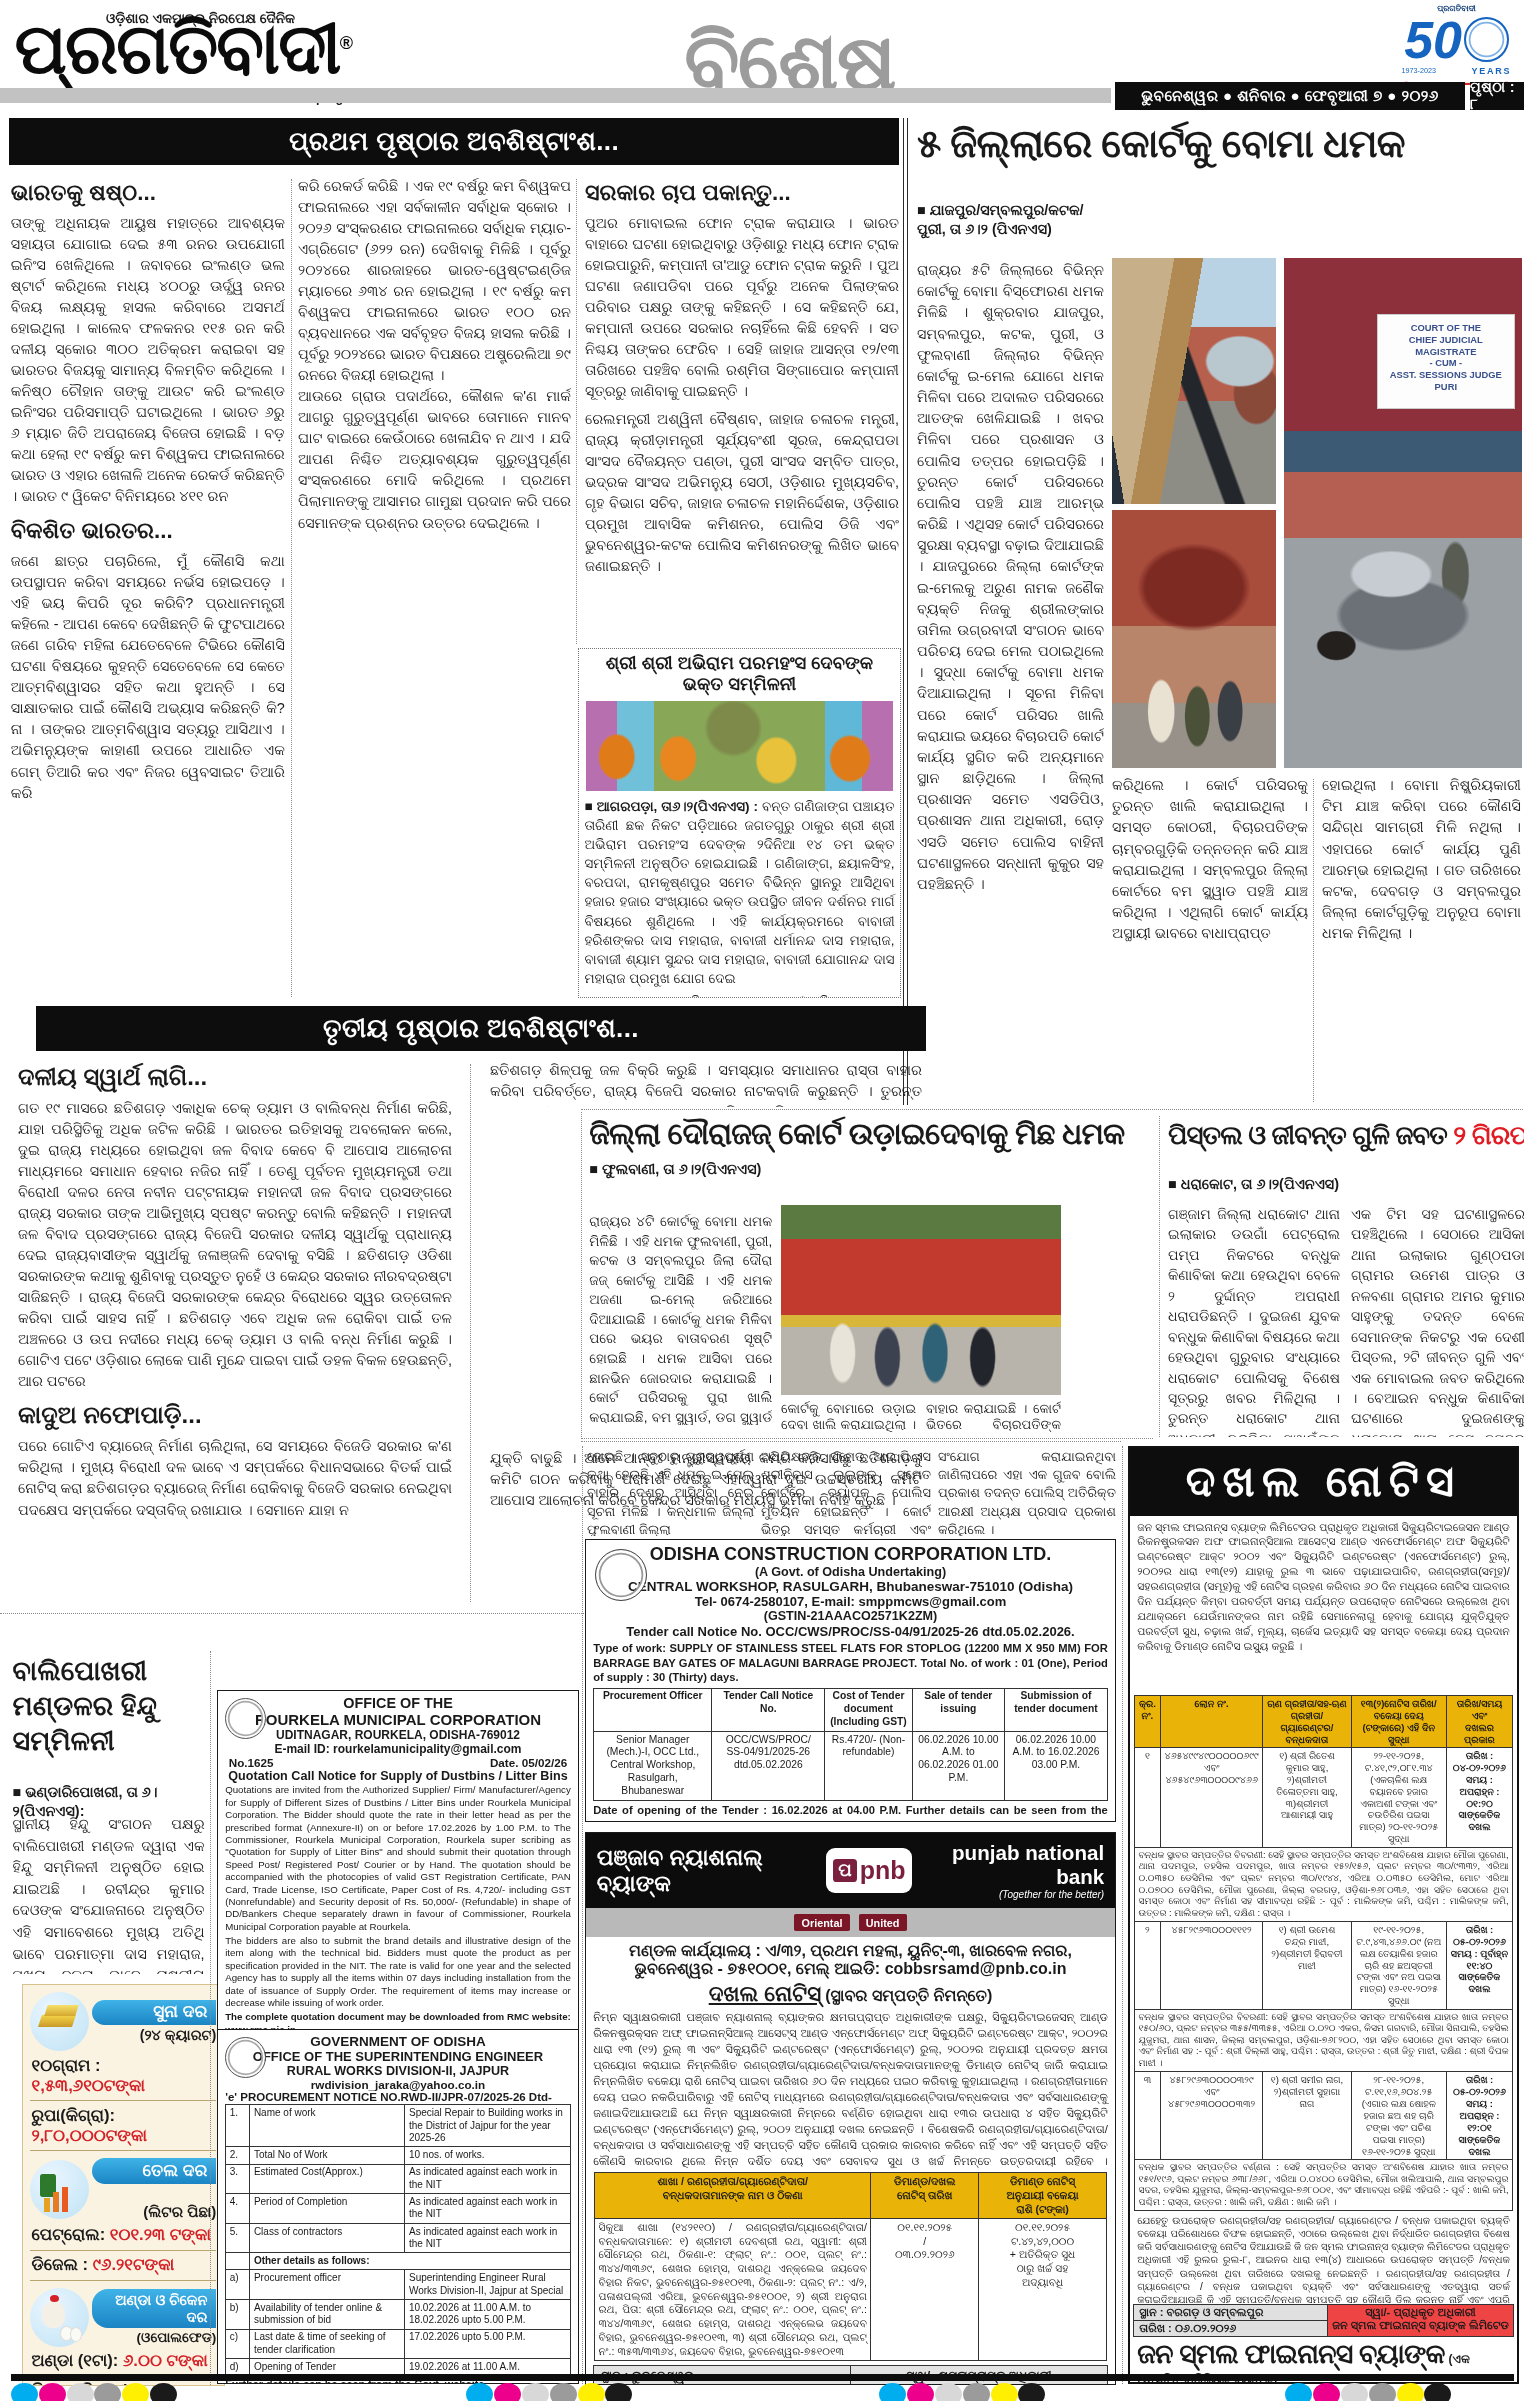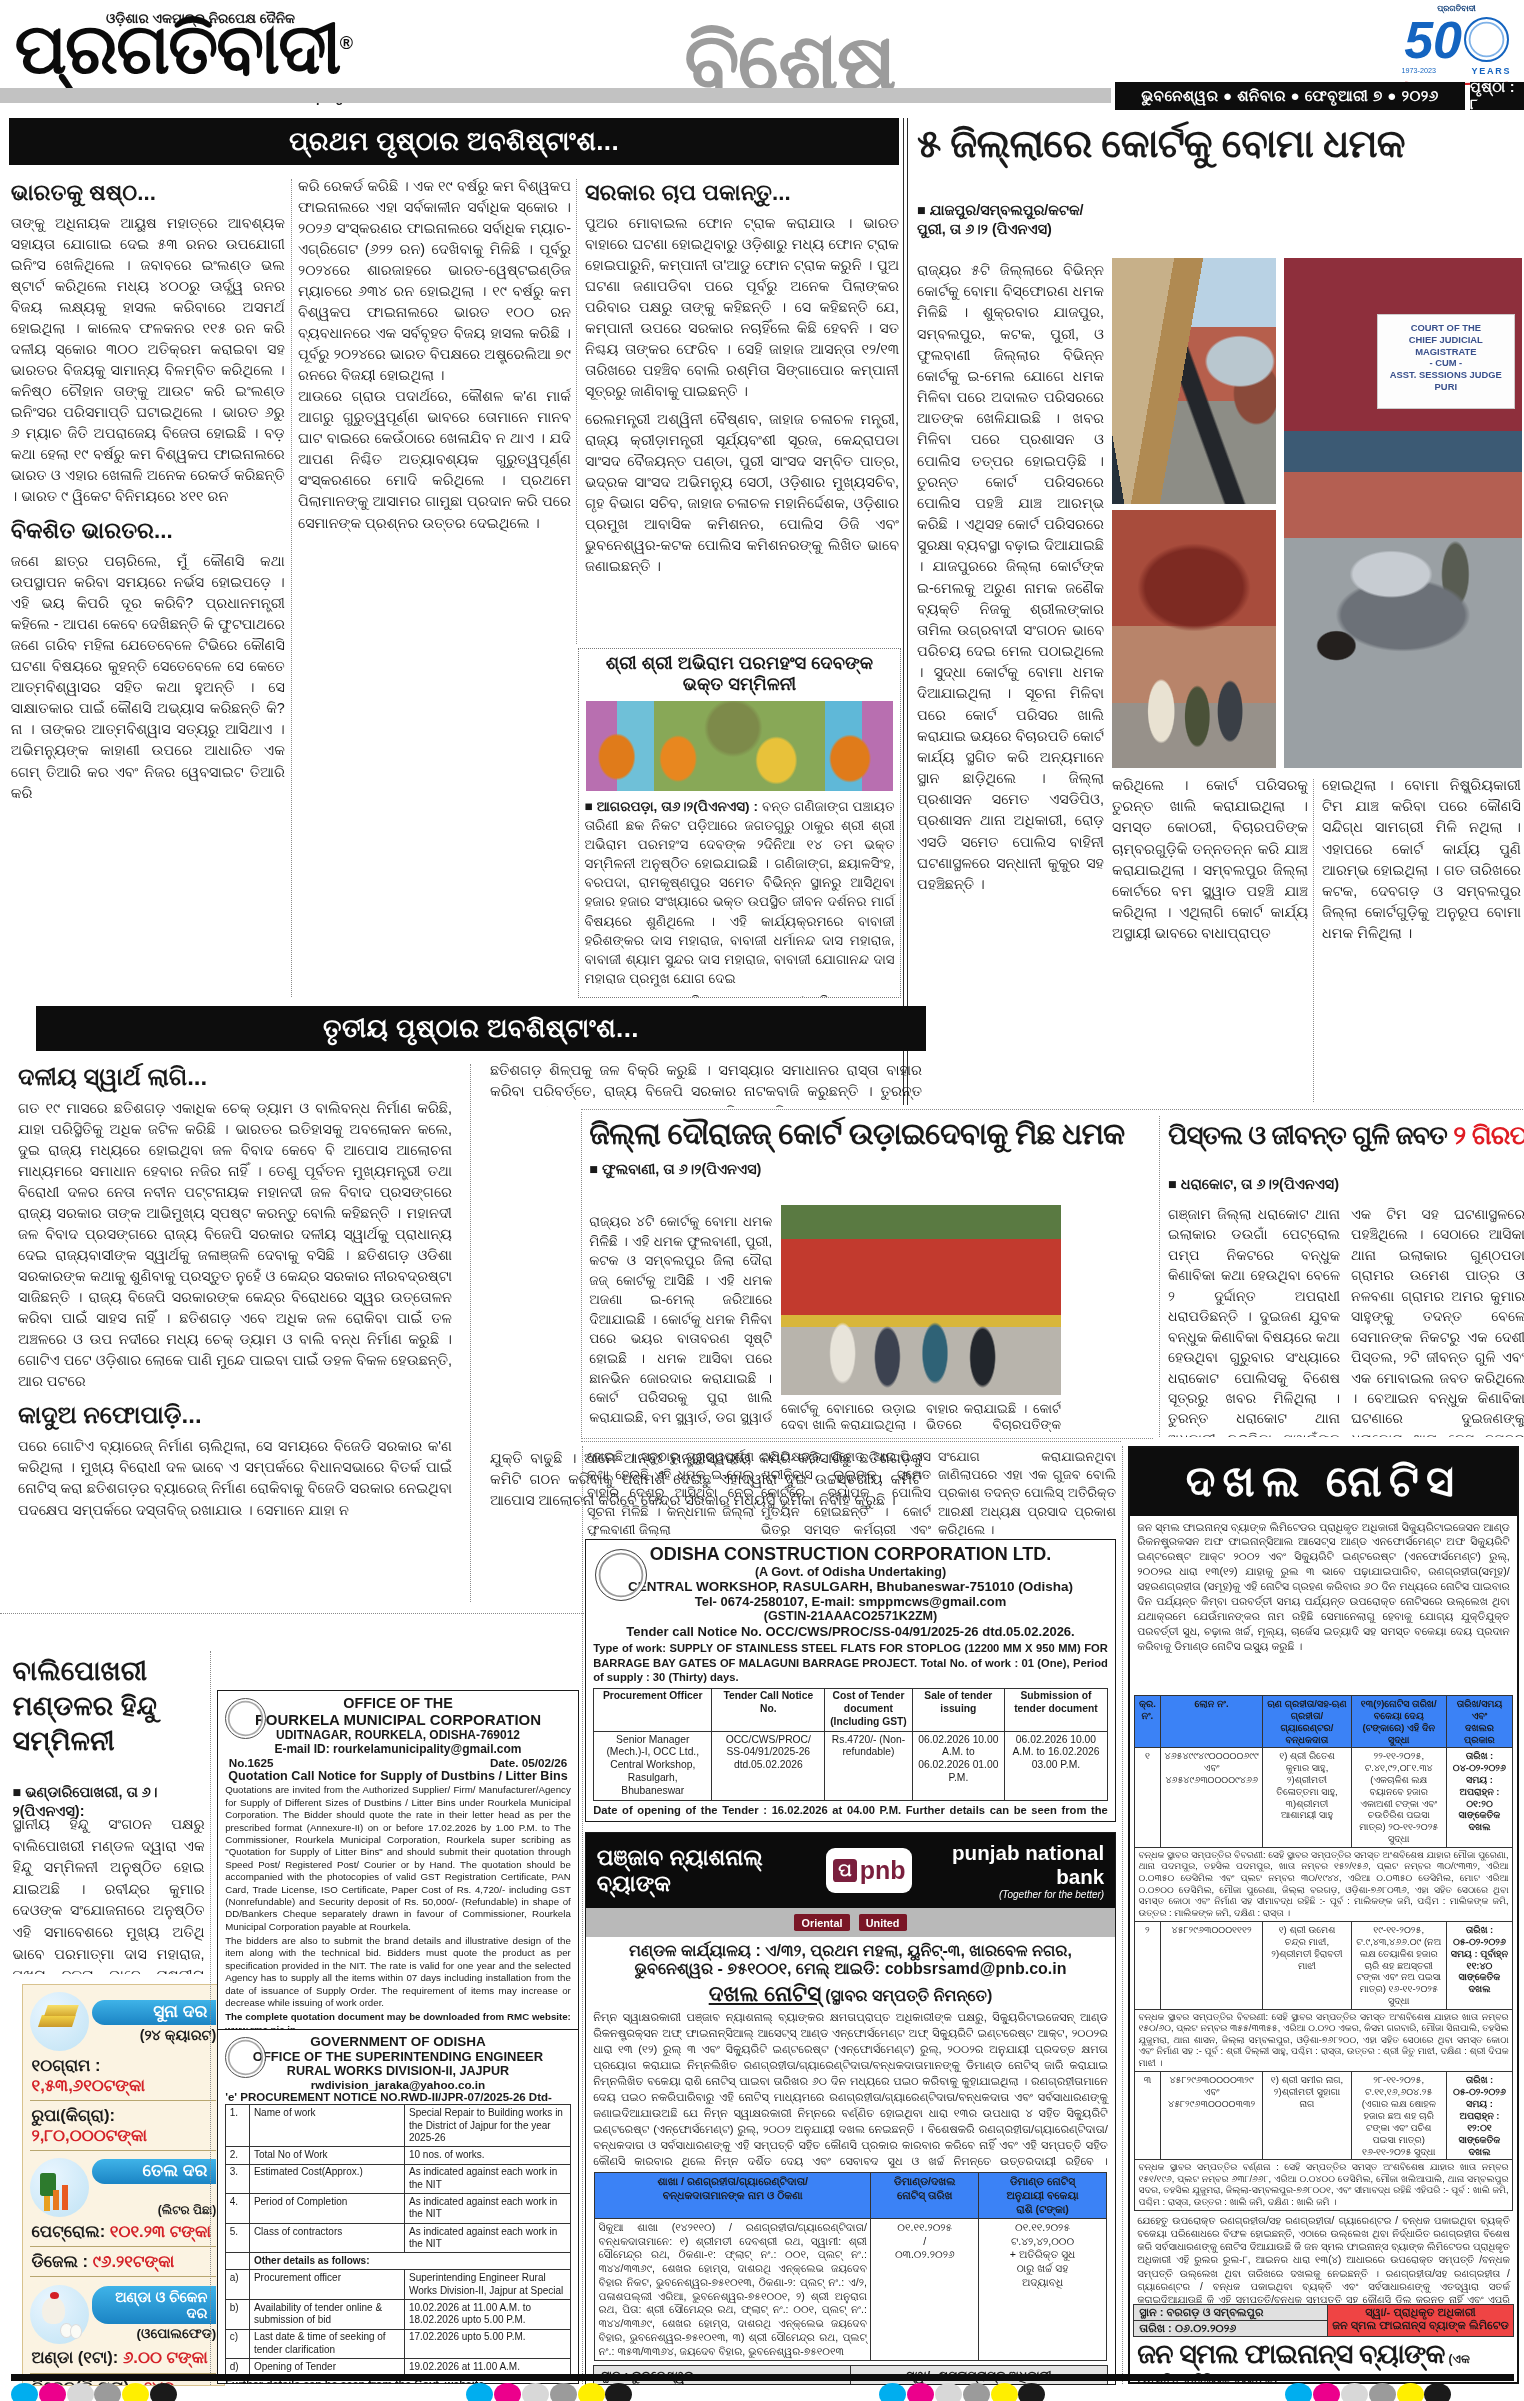--- a/index.html
+++ b/index.html
@@ -16,21 +16,21 @@
           font-weight:800;font-size:26px;letter-spacing:0.4px;}
   .subhead{font-weight:800;font-size:22.4px;margin:3.6px 0 7.2px 0;}
   .byline{font-weight:bold;font-size:14.4px;line-height:1.35;margin-bottom:5.4px;}
   .dot-v{border-left:1.8px dotted #8a8a8a;width:0;}
   .dot-h{border-top:1.8px dotted #8a8a8a;height:0;}
   .dbl-v{width:2.7px;border-left:0.9px solid #2a2a2a;border-right:0.9px solid #2a2a2a;}
   .photo{background:#999;}
   .adbox{border:1.8px solid #1a1a1a;background:#fff;}
   table{border-collapse:collapse;}
   .tb td,.tb th{border:0.9px solid #333;padding:1.8px 3.6px;vertical-align:top;}
-  .graycell{background:#3b82f6;margin-top:32px;}
+  .graycell{background:#eab308;margin-top:32px;}
   
   .photoA{background:linear-gradient(80deg,#25303a 0 6%,transparent 6%),
     linear-gradient(100deg,#c7b089 0 30%,#b08a52 30% 44%,transparent 44%),
     linear-gradient(70deg,transparent 44%,#23262b 45% 52%,transparent 53%),
     radial-gradient(54px 40px at 78% 42%,#b9c7cf 0 60%,transparent 65%),
     radial-gradient(36px 49px at 88% 55%,#8a4a3a 0 60%,transparent 65%),
     linear-gradient(180deg,#b9d2e4 0 28%,#b65f4c 28% 58%,#8d8d86 58% 100%);}
   .photoB{background:radial-gradient(23px 54px at 30% 78%,#e9e2d2 0 55%,transparent 60%),
     radial-gradient(21.5px 52px at 52% 80%,#4a5138 0 55%,transparent 60%),
     radial-gradient(21.5px 52px at 72% 78%,#3a3f46 0 55%,transparent 60%),
@@ -305,21 +305,21 @@
 
     <div style="display:flex;align-items:center;margin-top:7.2px;">
       <span class="icon-circle" style="width:59px;height:59px;position:relative;flex:none;">
         <span style="position:absolute;left:10.8px;top:14.4px;width:16px;height:23px;background:#2d7a2d;border-radius:2.7px;"></span>
         <span style="position:absolute;left:14.4px;top:38px;width:6.3px;height:14.4px;background:#e8a020;"></span>
         <span style="position:absolute;left:23px;top:32px;width:6.3px;height:20px;background:#e87a20;"></span>
         <span style="position:absolute;left:32px;top:27px;width:6.3px;height:25px;background:#e85a20;"></span>
       </span>
       <span style="flex:1;margin-left:3.6px;">
         <span class="ribbon" style="display:block;font-size:17px;">ତେଲ ଦର</span>
-        <span style="display:block;text-align:right;font-size:12px;font-weight:800;margin-top:19px;">(ଲିଟର ପିଛା)</span>
+        <span style="display:block;text-align:right;font-size:15px;font-weight:800;margin-top:19px;">(ଲିଟର ପିଛା)</span>
       </span>
     </div>
     <div class="rate-line"><span>ପେଟ୍ରୋଲ:</span> <span class="rate-red">୧୦୧.୨୩ ଟଙ୍କା</span></div>
     <div class="rate-line"><span>ଡିଜେଲ :</span> <span class="rate-red">୯୬.୨୧ଟଙ୍କା</span></div>
 
     <div style="display:flex;align-items:center;margin-top:7.2px;">
       <span class="icon-circle" style="width:59px;height:59px;position:relative;flex:none;">
         <span style="position:absolute;left:12.6px;top:12.6px;width:23px;height:27px;background:#f4f0e6;border-radius:50% 50% 40% 40%;"></span>
         <span style="position:absolute;left:20px;top:7.2px;width:9px;height:7.2px;background:#d42027;border-radius:50%;"></span>
         <span style="position:absolute;left:30.5px;top:38px;width:10.8px;height:13.5px;background:#fbfbf6;border:0.9px solid #ddd;border-radius:50%;"></span>

